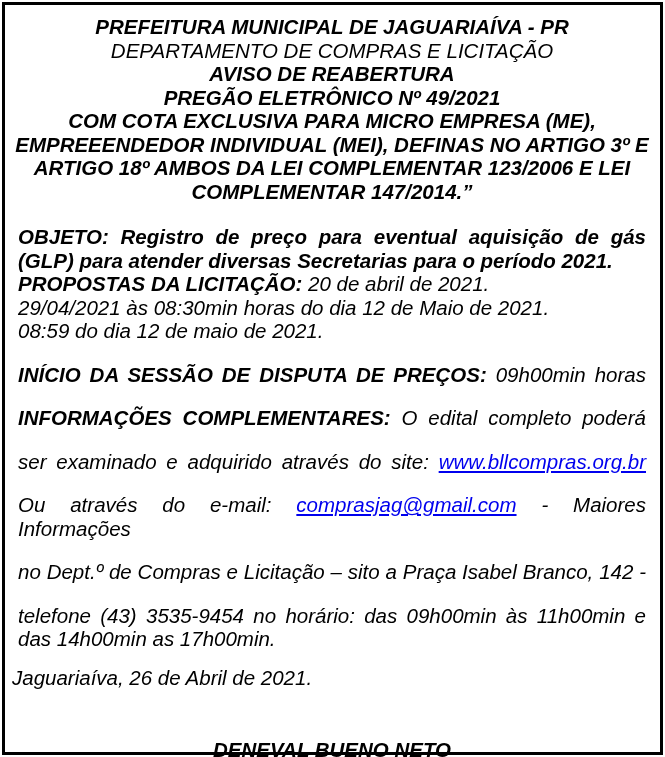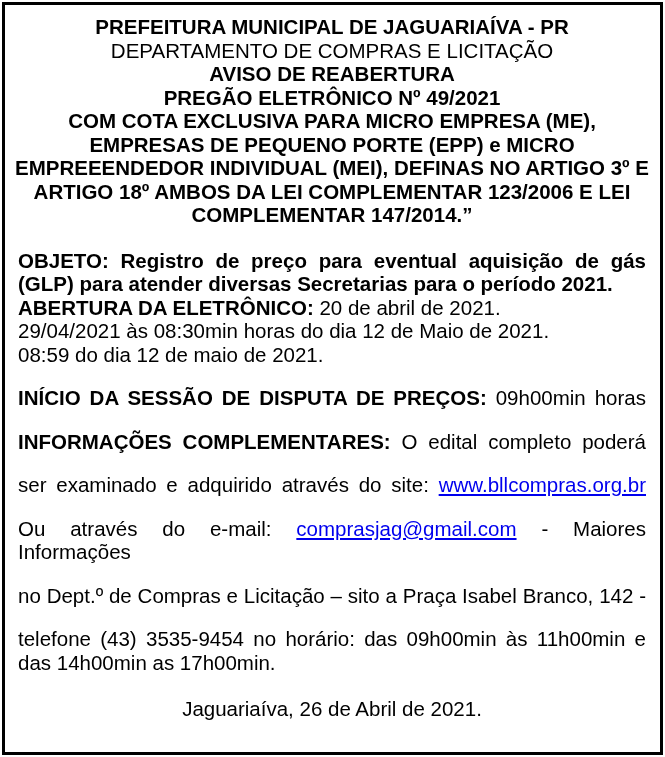--- a/index.html
+++ b/index.html
@@ -2,63 +2,62 @@
 <html style="--text-color: #000000; --link-color: #0000EE; --border-color: #000000; --bg-color: #FFFFFF;"><head>
 <meta charset="utf-8">
 <style>
   html, body { margin: 0; padding: 0; }
   body {
     width: 665px; height: 757px;
     background: #ffffff;
     font-family: "Liberation Sans", "DejaVu Sans", sans-serif;
     color: var(--text-color, #000000);
   }
-  .page { position: relative; width: 665px; height: 757px; background: var(--bg-color, #ffffff); overflow: hidden; }
+  .page { position: relative; width: 665px; height: 757px; background: var(--bg-color, #ffffff); overflow: hidden; font-style: italic; }
   .sheet {
     position: absolute; left: 2px; top: 2px; right: 2px; bottom: 2px;
     border: 3px solid var(--border-color, #000000);
     box-sizing: border-box;
     padding: 10px 8px 0 7px;
     font-size: 20.5px;
     line-height: 23.5px;
   }
   .header { text-align: center; }
   .hline { white-space: nowrap; }
   .bold { font-weight: bold; }
   .doc-body { margin: 22px 6px 0 6px; }
   .para { margin: 0; }
   .jline { text-align: justify; text-align-last: justify; margin-top: 20px; -moz-text-align-last: justify; }
   .lline { text-align: left; }
   a.link { color: var(--link-color, #0000EE); text-decoration: underline; cursor: pointer; }
-  .footer-date { text-align: center; margin-top: 23px; }
+  .footer-date { margin-top: 15px; }
   .sig { text-align: center; margin-top: 49px; }
 </style>
 </head>
 <body>
 
 <div class="page">
   <div class="sheet">
     <div class="header" id="doc-header">
         <div class="hline bold">PREFEITURA MUNICIPAL DE JAGUARIAÍVA - PR</div>
         <div class="hline">DEPARTAMENTO DE COMPRAS E LICITAÇÃO</div>
         <div class="hline bold">AVISO DE REABERTURA</div>
         <div class="hline bold">PREGÃO ELETRÔNICO Nº 49/2021</div>
         <div class="hline bold">COM COTA EXCLUSIVA PARA MICRO EMPRESA (ME),</div>
-        <div class="hline bold">EMPRESAS DE PEQUENO PORTE (EPP) e MICRO</div>
         <div class="hline bold">EMPREEENDEDOR INDIVIDUAL (MEI), DEFINAS NO ARTIGO 3º E</div>
         <div class="hline bold">ARTIGO 18º AMBOS DA LEI COMPLEMENTAR 123/2006 E LEI</div>
         <div class="hline bold">COMPLEMENTAR 147/2014.”</div>
       </div>
     <div class="doc-body" id="doc-body">
         <div class="para">
           <div class="jline"><span class="bold">OBJETO: Registro de preço para eventual aquisição de gás</span></div>
           <div class="lline"><span class="bold">(GLP) para atender diversas Secretarias para o período 2021.</span></div>
         </div>
         <div class="para">
-          <div class="lline"><span class="bold">ABERTURA DA ELETRÔNICO: </span><span>20 de abril de 2021.</span></div>
+          <div class="lline"><span class="bold">PROPOSTAS DA LICITAÇÃO: </span><span>20 de abril de 2021.</span></div>
         </div>
         <div class="para">
           <div class="lline"><span>29/04/2021 às 08:30min horas do dia 12 de Maio de 2021.</span></div>
         </div>
         <div class="para">
           <div class="lline"><span>08:59 do dia 12 de maio de 2021.</span></div>
         </div>
         <div class="para">
           <div class="jline"><span class="bold">INÍCIO DA SESSÃO DE DISPUTA DE PREÇOS: </span><span>09h00min horas</span></div>
         </div>

